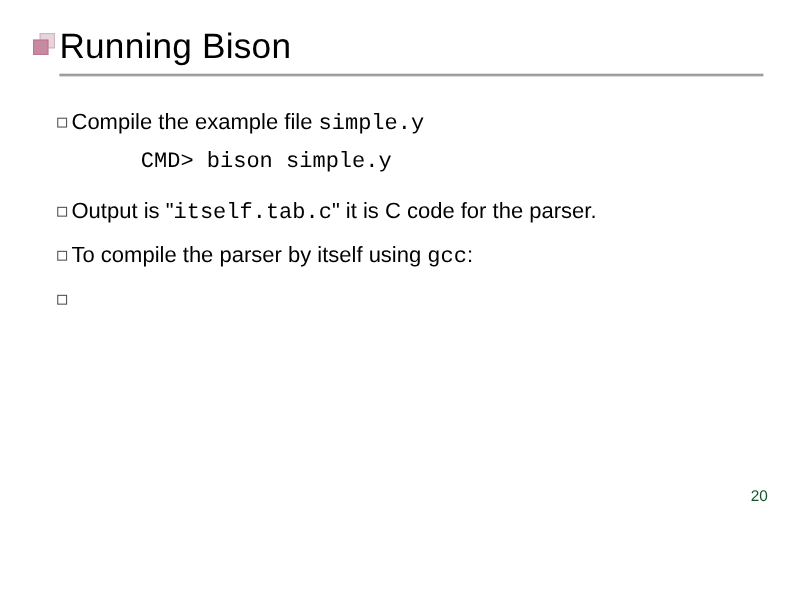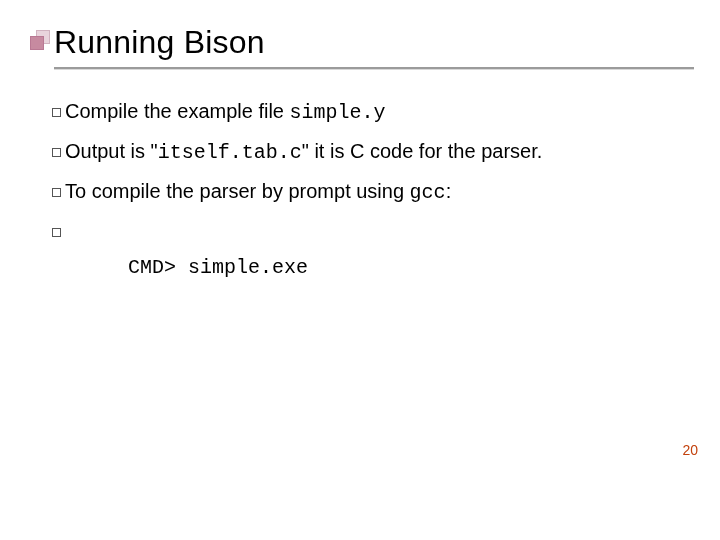--- a/index.html
+++ b/index.html
@@ -88,21 +88,21 @@
   .code-line {
     margin: 6px 0 16px 76px;
     font-family: "Courier New", Courier, monospace;
     font-size: 20px;
   }
   .pagenum {
     position: absolute;
     right: 22px;
     bottom: 14px;
     font-size: 14px;
-    color: #c2410c;
+    color: #14532d;
     font-family: Arial, Helvetica, sans-serif;
   }
 </style>
 </head>
 <body>
 
 <div class="slide">
 
   <div class="title-wrap">
     <div class="title-deco">
@@ -111,30 +111,30 @@
     </div>
     <h1 class="title">Running Bison</h1>
     <div class="rule"></div>
   </div>
 
   <div class="body">
 
     <div class="item">
       <span class="bullet-sq"></span><span>Compile the example file </span><span class="mono">simple.y</span><span></span>
     </div>
+    <div class="code-line">CMD&gt; bison simple.y</div>
 
     <div class="item">
       <span class="bullet-sq"></span><span>Output is "</span><span class="mono">itself.tab.c</span><span>"  it is C code for the parser.</span>
     </div>
 
     <div class="item">
-      <span class="bullet-sq"></span><span>To compile the parser by prompt using </span><span class="mono">gcc</span><span>:</span>
+      <span class="bullet-sq"></span><span>To compile the parser by itself using </span><span class="mono">gcc</span><span>:</span>
     </div>
 
     <div class="item">
       <span class="bullet-sq"></span><span class="mono"></span><span></span>
     </div>
-    <div class="code-line">CMD&gt; simple.exe</div>
 
   </div>
 
   <div class="pagenum">20</div>
 </div>
 
 </body></html>

